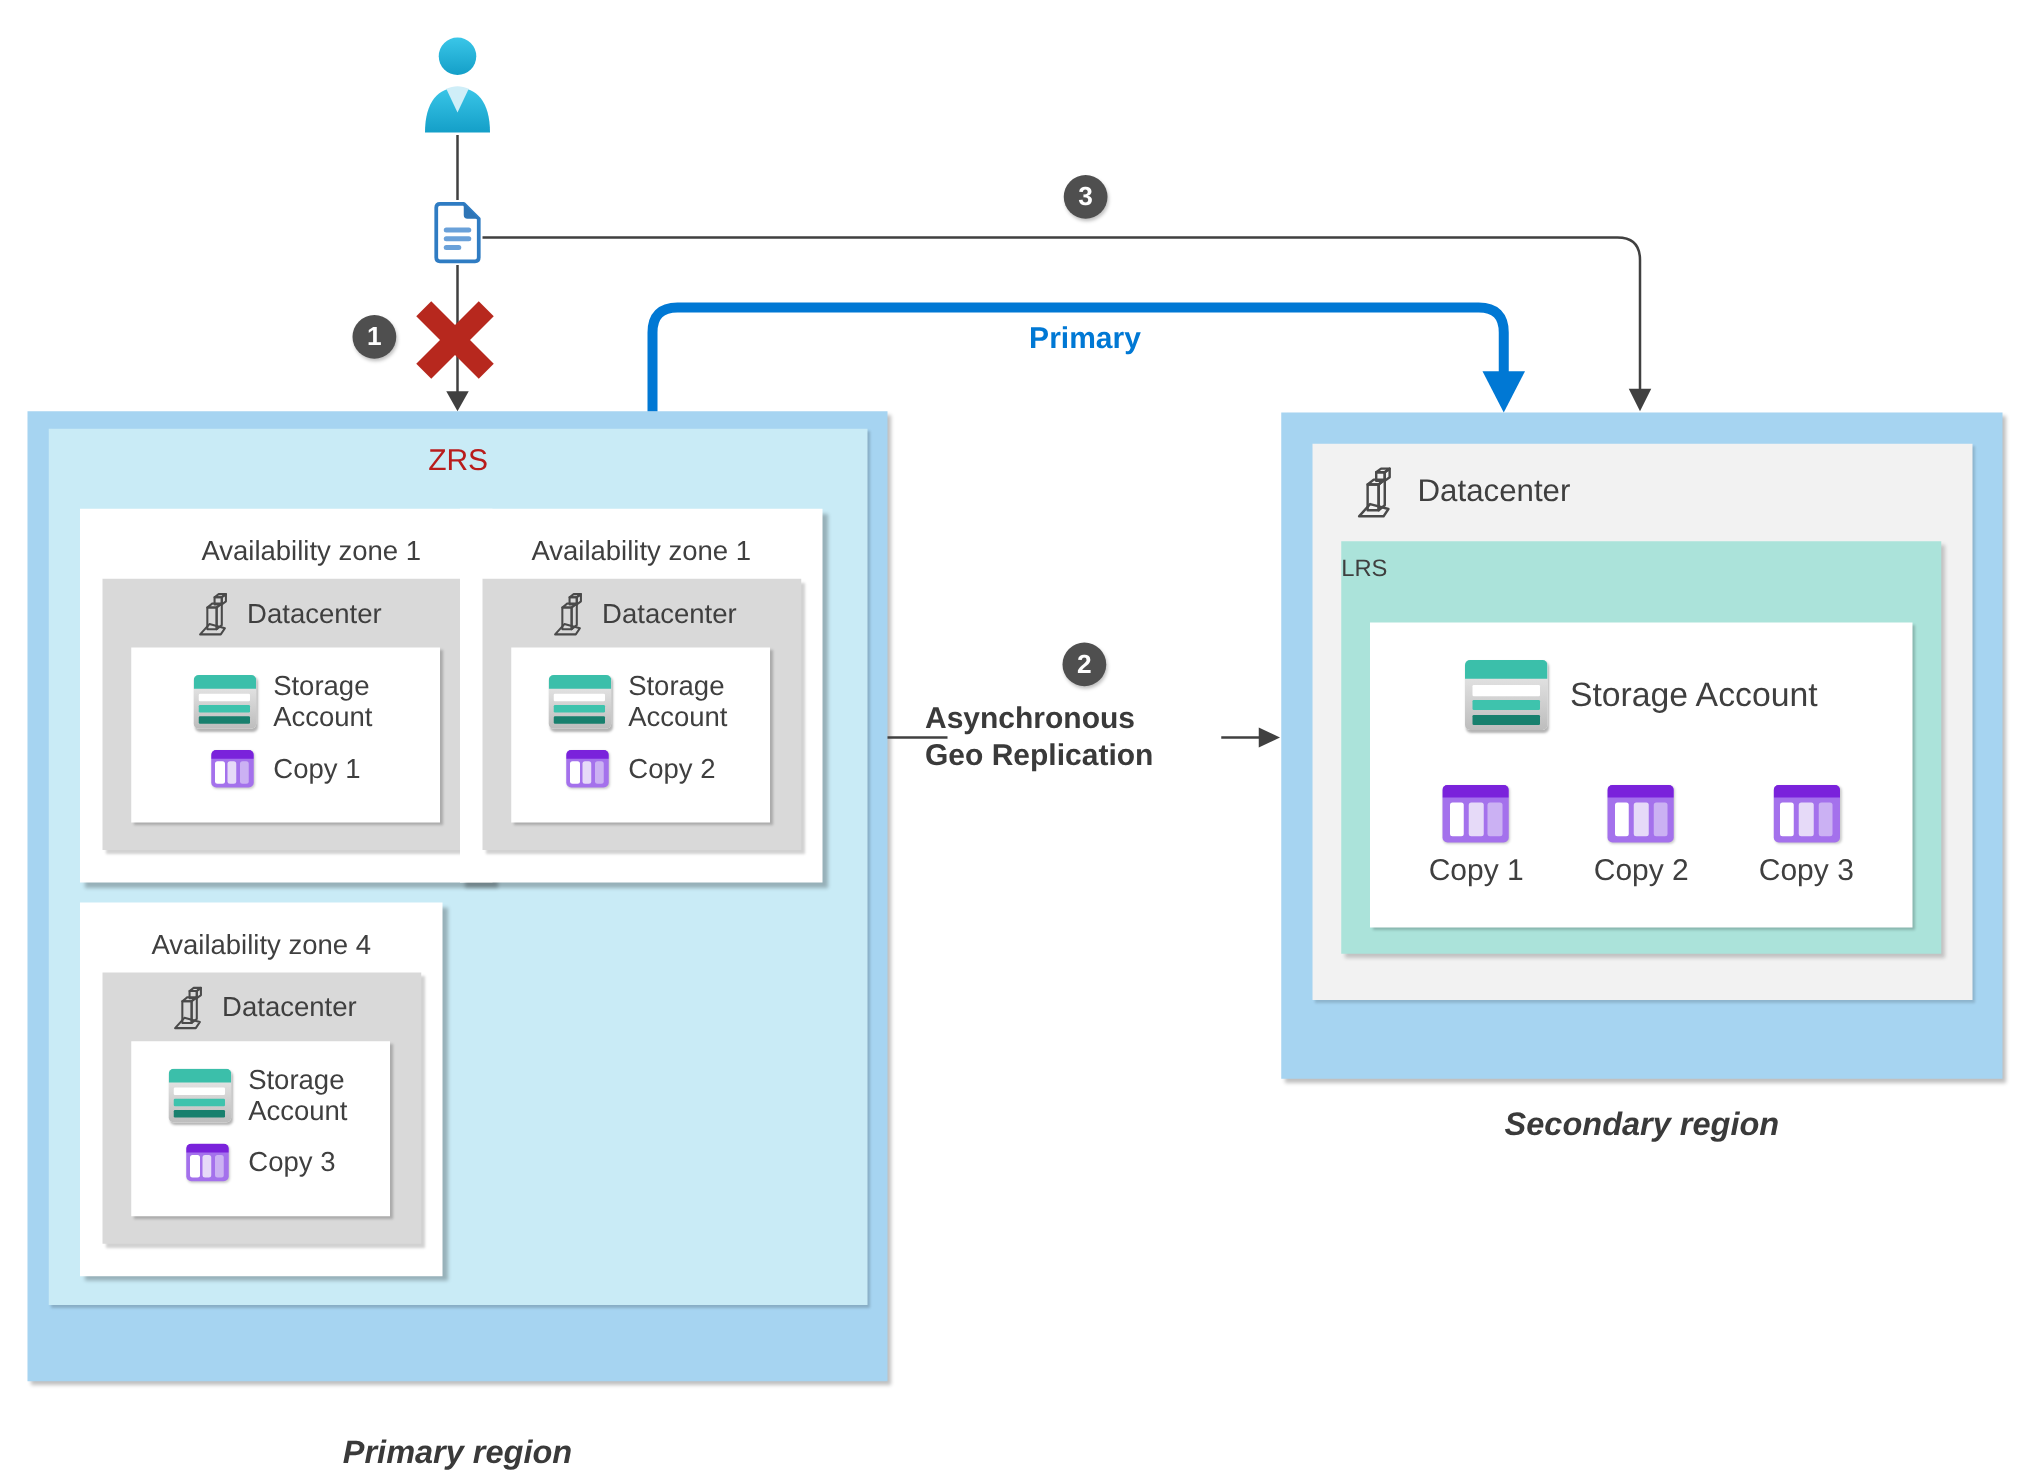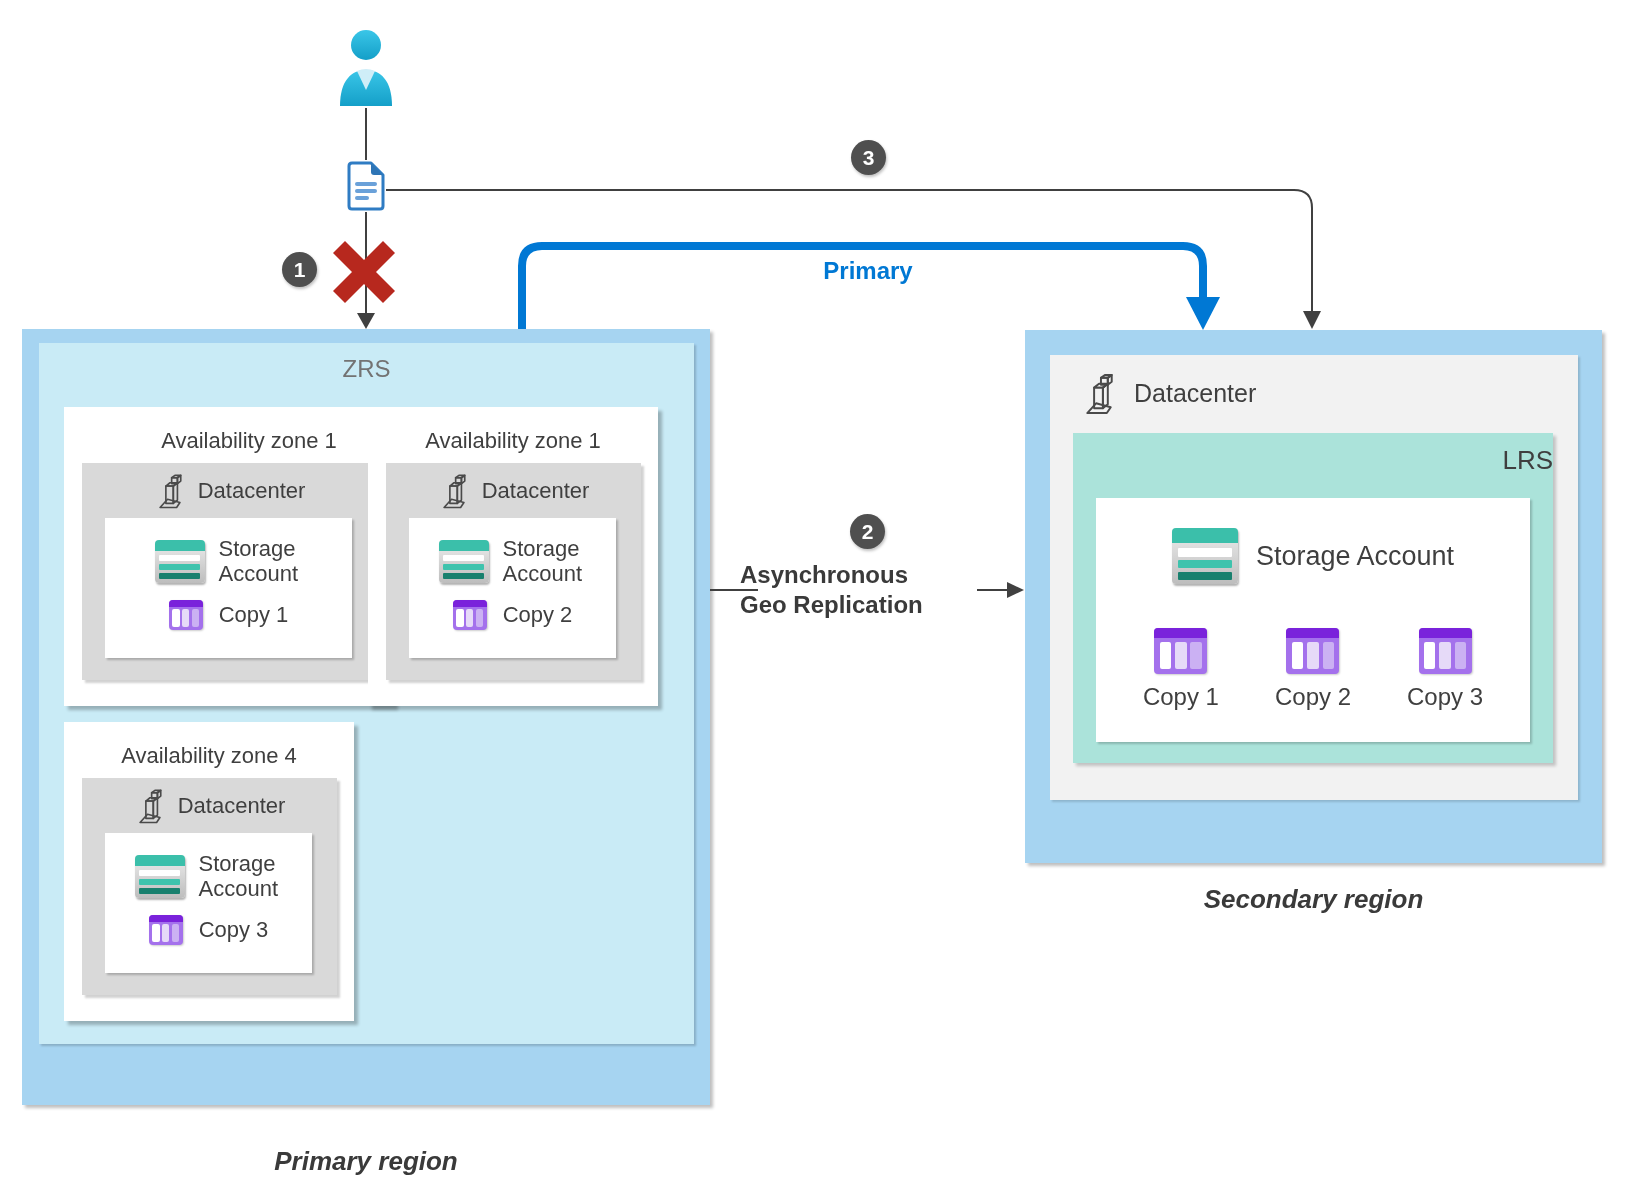--- a/index.html
+++ b/index.html
@@ -22,21 +22,21 @@
                font-size:24px;font-weight:bold;color:#3A3A3A;line-height:30px;z-index:60;}
   .region-label{position:absolute;text-align:center;font-size:26px;font-weight:bold;color:#3A3A3A;font-style:italic;}
   .primary-label{left:22px;width:688px;top:1126px;margin-top:20px;}
   .secondary-label{left:1025px;width:577px;top:884px;}
 
   
   .primary-region{position:absolute;left:22px;top:329px;width:688px;height:776px;background:#A6D4F1;
                   box-shadow:3px 3px 3px rgba(0,0,0,.25);}
   .zrs-box{position:absolute;left:17px;top:14px;width:655px;height:701px;background:#C9EBF6;
            box-shadow:2px 2px 2px rgba(0,0,0,.18);}
-  .zrs-title{text-align:center;padding-top:12px;font-size:24px;color:#737373;}
+  .zrs-title{text-align:center;padding-top:12px;font-size:24px;color:#b91c1c;}
 
   .zone{position:absolute;width:290px;height:299px;background:#ffffff;box-shadow:4px 4px 3px rgba(0,0,0,.25);}
   .zone-1{left:25px;top:64px;padding-left:40px;}
   .zone-2{left:329px;top:64px;}
   .zone-3{left:25px;top:379px;}
   .zone-title{margin-top:21px;text-align:center;font-size:22px;color:#3F3F3F;}
   .zone-dc{position:absolute;left:18px;right:17px;top:56px;bottom:26px;background:#D9D9D9;
            box-shadow:3px 3px 2px rgba(0,0,0,.18);}
   .dc-header{display:flex;align-items:center;justify-content:center;gap:12px;height:55px;}
   .dc-header-sec{display:flex;align-items:center;gap:16px;padding:16px 0 0 30px;}
@@ -49,21 +49,21 @@
   .copy-row{display:flex;align-items:center;justify-content:center;gap:16px;margin-top:14px;}
   .copy-label{font-size:22px;color:#3F3F3F;}
 
   
   .secondary-region{position:absolute;left:1025px;top:330px;width:577px;height:533px;background:#A6D4F1;
                     box-shadow:3px 3px 3px rgba(0,0,0,.25);}
   .sec-dc{position:absolute;left:25px;top:25px;width:528px;height:445px;background:#F2F2F2;
           box-shadow:2px 2px 2px rgba(0,0,0,.15);}
   .lrs-box{position:absolute;left:23px;top:78px;width:480px;height:330px;background:#ABE3DA;
            box-shadow:3px 3px 3px rgba(0,0,0,.2);}
-  .lrs-title{text-align:right;padding-top:12px;font-size:26px;color:#3F3F3F;}
+  .lrs-title{text-align:left;padding-top:12px;font-size:19px;color:#3F3F3F;}
   .lrs-card{position:absolute;left:23px;top:65px;width:434px;height:244px;background:#ffffff;
             box-shadow:2px 2px 2px rgba(0,0,0,.2);}
   .sec-storage-row{display:flex;align-items:center;justify-content:center;gap:18px;margin-top:30px;}
   .sec-sa-label{font-size:27px;color:#3F3F3F;}
   .copies-row{display:flex;justify-content:center;gap:56px;margin-top:44px;}
   .copy-item{display:flex;flex-direction:column;align-items:center;gap:9px;}
   .copy-item-label{font-size:24px;color:#3F3F3F;}
 
   
   .sa-icon{position:relative;display:inline-block;border-radius:4px;

